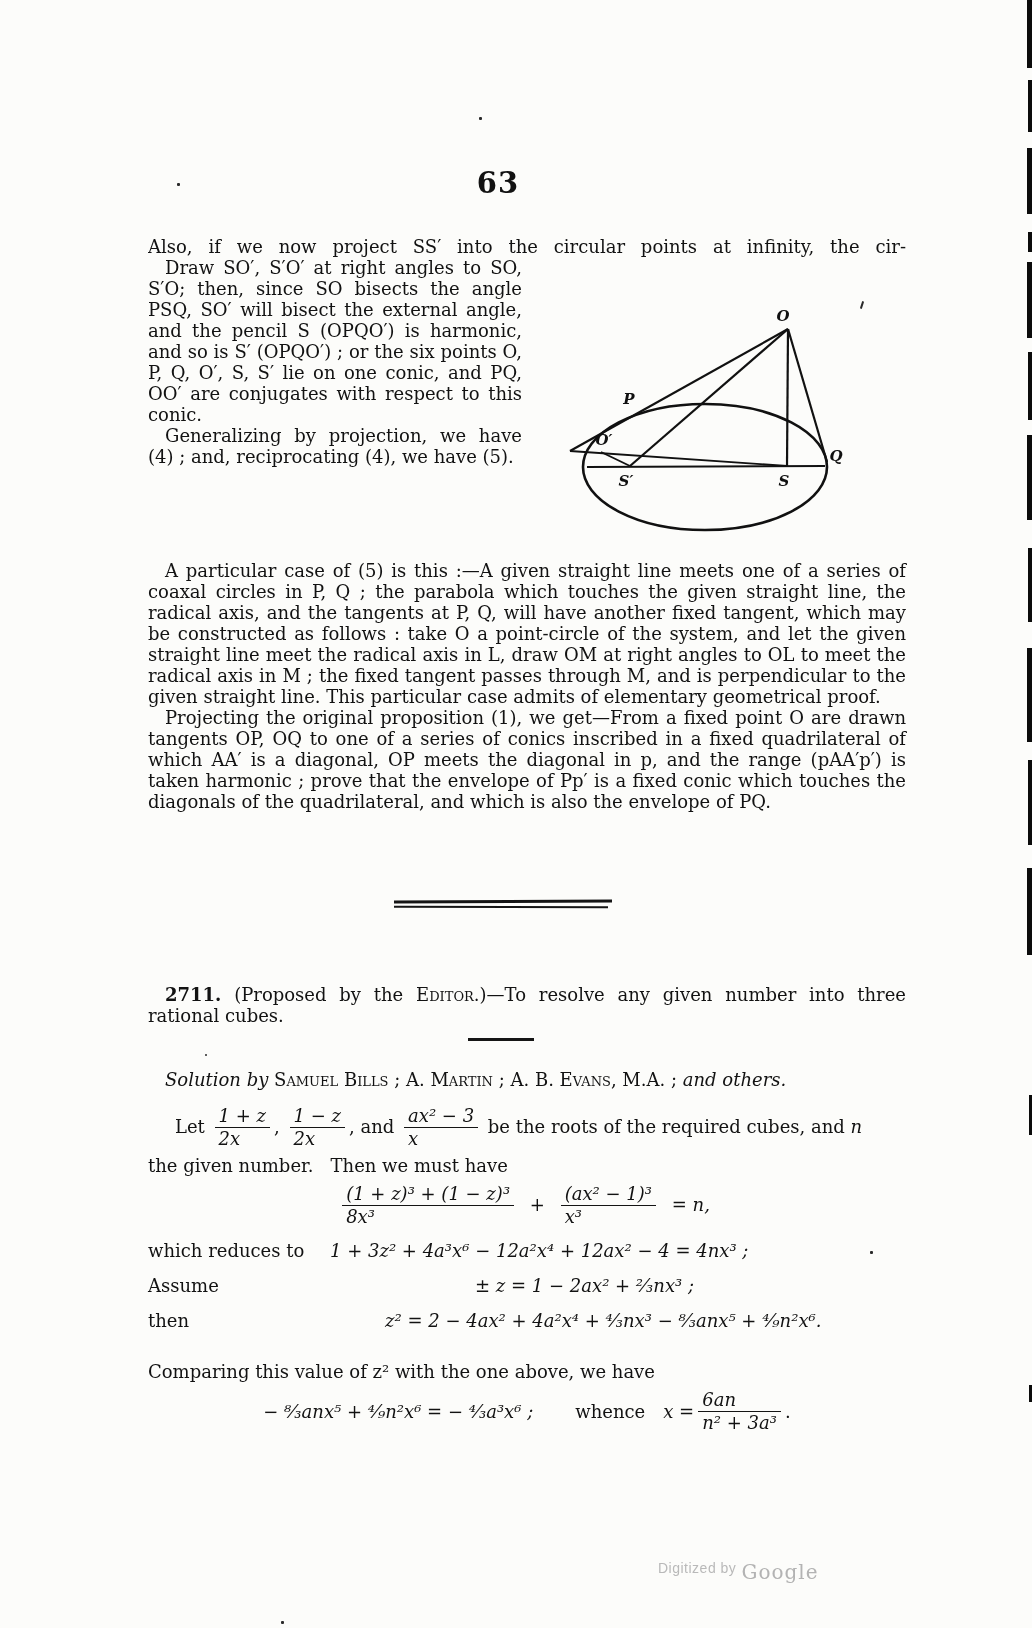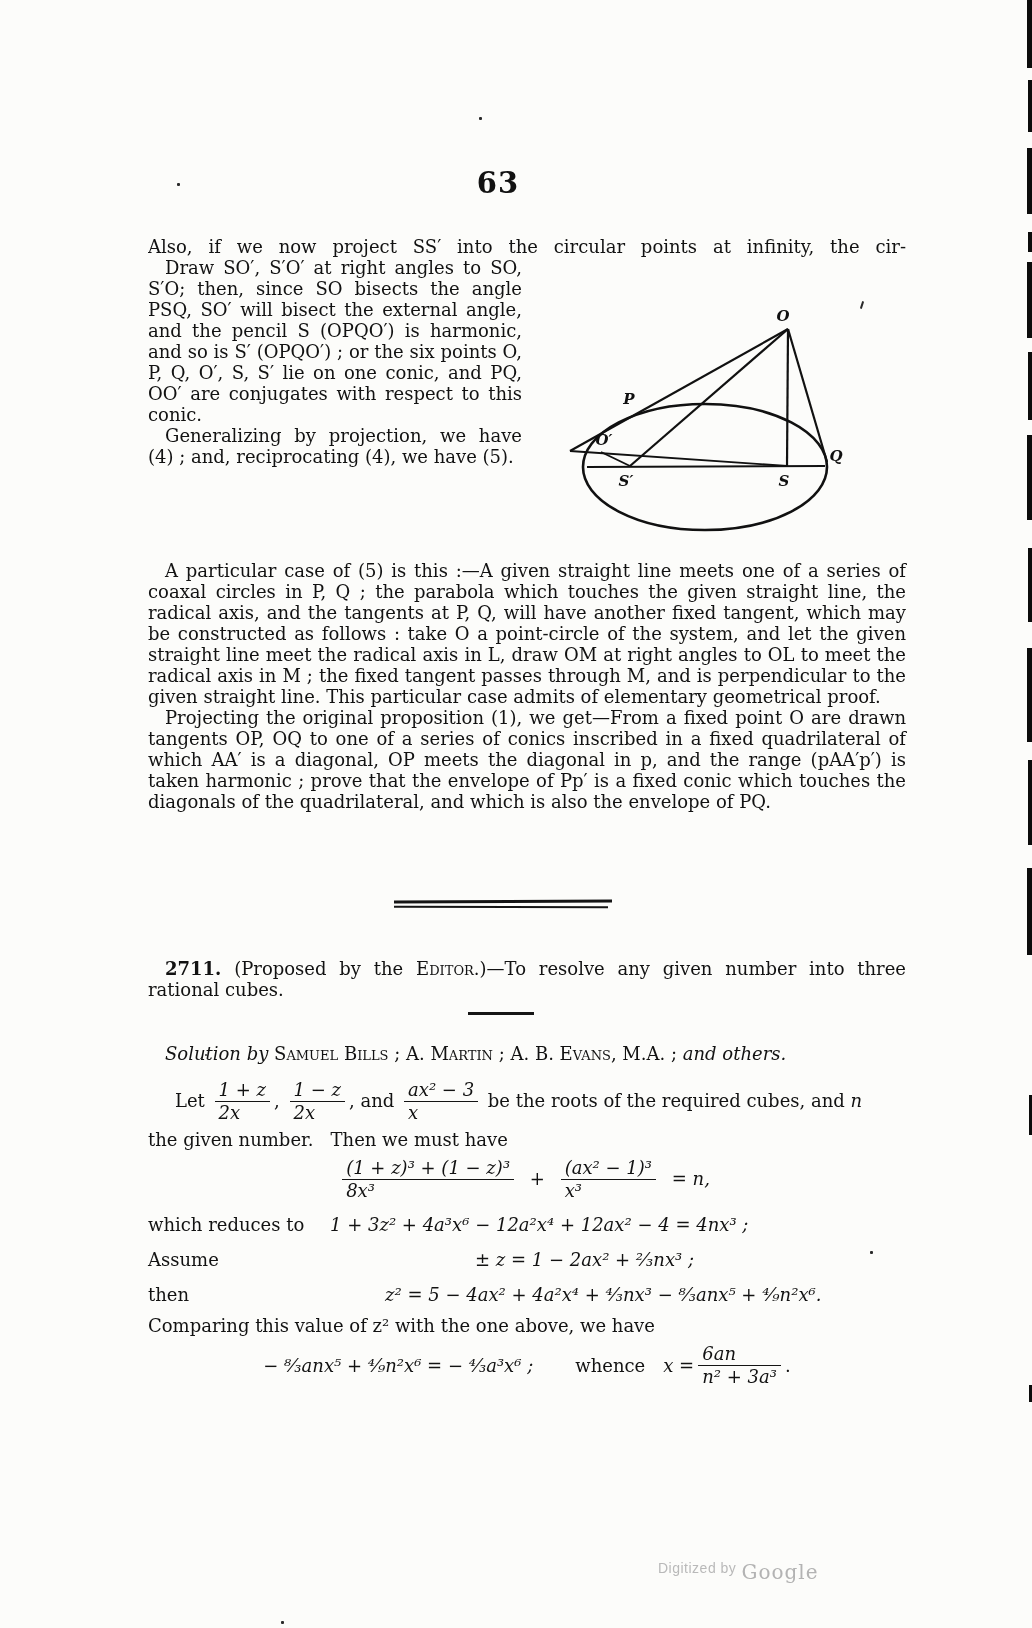--- a/index.html
+++ b/index.html
@@ -35,21 +35,21 @@
     fill:#101010;
   }
   
   .lower{
     position:absolute;left:148px;top:898px;width:758px;
     font-size:18px;line-height:21px;
   }
   .double-rule{margin:2px 0 0 246px;width:218px;}
   .double-rule .r1{height:3px;background:#151515;transform:rotate(-0.25deg);}
   .double-rule .r2{height:2px;background:#151515;margin-top:3px;width:214px;transform:rotate(0.2deg);}
-  .problem-heading{margin-top:50px;text-align:justify;text-indent:17px;}
+  .problem-heading{margin-top:76px;text-align:justify;text-indent:17px;}
   .problem-number{font-weight:bold;}
   .short-rule{margin:12px 0 0 320px;width:66px;height:3px;background:#151515;}
   .solution-line{margin-top:28px;padding-left:17px;}
   .it{font-style:italic;}
   .sc{font-variant:small-caps;}
   .math{font-style:italic;}
   
   .frac{
     display:inline-block;text-align:left;vertical-align:middle;
     font-style:italic;margin:0 4px;line-height:20px;
@@ -60,21 +60,21 @@
   .given-line{margin-top:6px;white-space:pre-wrap;}
   .display-eq{margin-top:8px;text-align:center;}
   .display-eq .op{font-style:italic;margin:0 6px;}
   .eqrow{position:relative;height:22px;margin-top:13px;}
   .eqrow .lbl{position:absolute;left:0;top:0;}
   .eqrow .eq{position:absolute;top:0;white-space:nowrap;}
   .eq-reduce .eq{left:182px;}
   .eq-hence .eq{left:212px;}
   .eq-assume .eq{left:327px;}
   .eq-then .eq{left:237px;}
-  .compare-line{margin-top:9px;}
+  .compare-line{margin-top:29px;}
   .final-row{
     margin-top:8px;display:flex;justify-content:center;align-items:center;
   }
   .final-row .gap1{margin-left:42px;}
   .final-row .gap2{margin-left:18px;}
   
   .watermark{position:absolute;left:658px;top:1560px;color:#b9b9b9;white-space:nowrap;}
   .watermark .prefix{
     font-family:"Liberation Sans","DejaVu Sans",sans-serif;font-size:14px;
     vertical-align:6px;letter-spacing:0.5px;
@@ -169,21 +169,21 @@
   </div>
 
 
   <div class="eqrow eq-assume">
     <span class="lbl">Assume</span>
     <span class="eq math">± z = 1 − 2ax² + ²⁄₃nx³ ;</span>
   </div>
 
   <div class="eqrow eq-then">
     <span class="lbl">then</span>
-    <span class="eq math">z² = 5 − 4ax² + 4a²x⁴ + ⁴⁄₃nx³ − ⁸⁄₃anx⁵ + ⁴⁄₉n²x⁶.</span>
+    <span class="eq math">z² = 2 − 4ax² + 4a²x⁴ + ⁴⁄₃nx³ − ⁸⁄₃anx⁵ + ⁴⁄₉n²x⁶.</span>
   </div>
 
   <div class="compare-line">Comparing this value of z² with the one above, we have</div>
 
   <div class="final-row">
     <span class="math">− ⁸⁄₃anx⁵ + ⁴⁄₉n²x⁶ = − ⁴⁄₃a³x⁶ ;</span>
     <span class="gap1">whence</span>
     <span class="gap2 math">x =</span>
     <span class="frac">
         <span class="num">6an</span>

